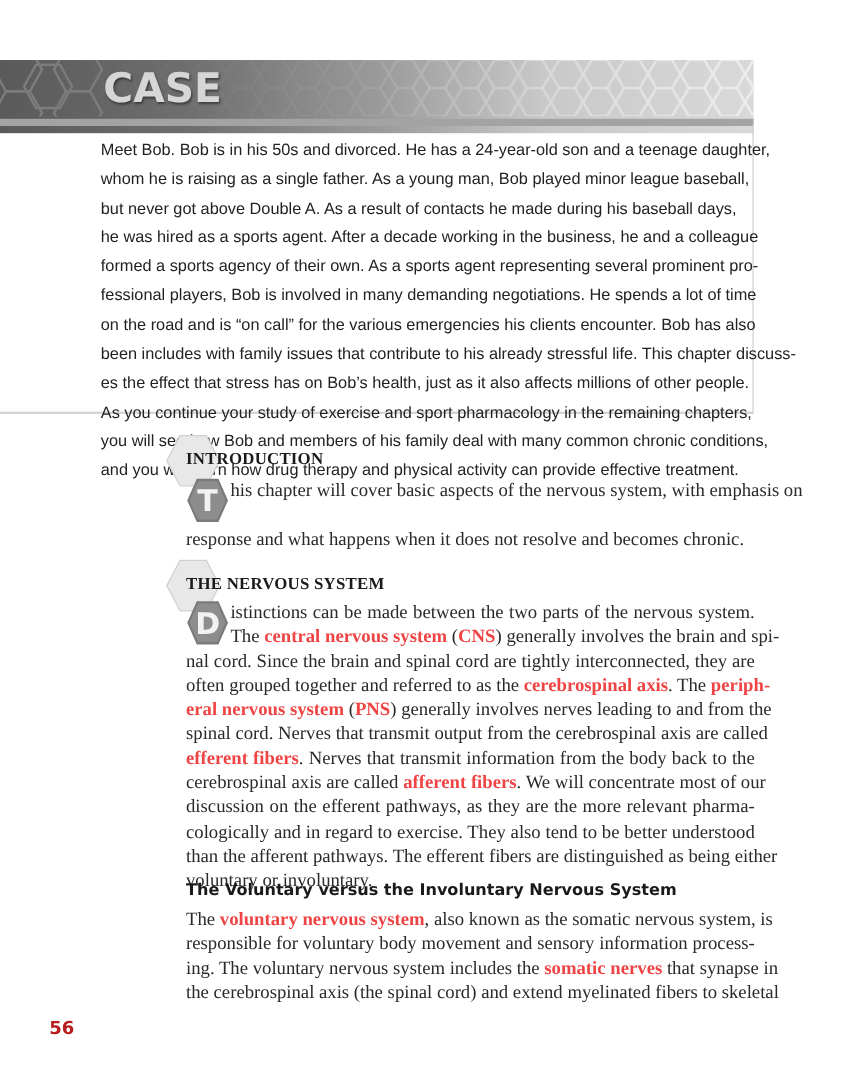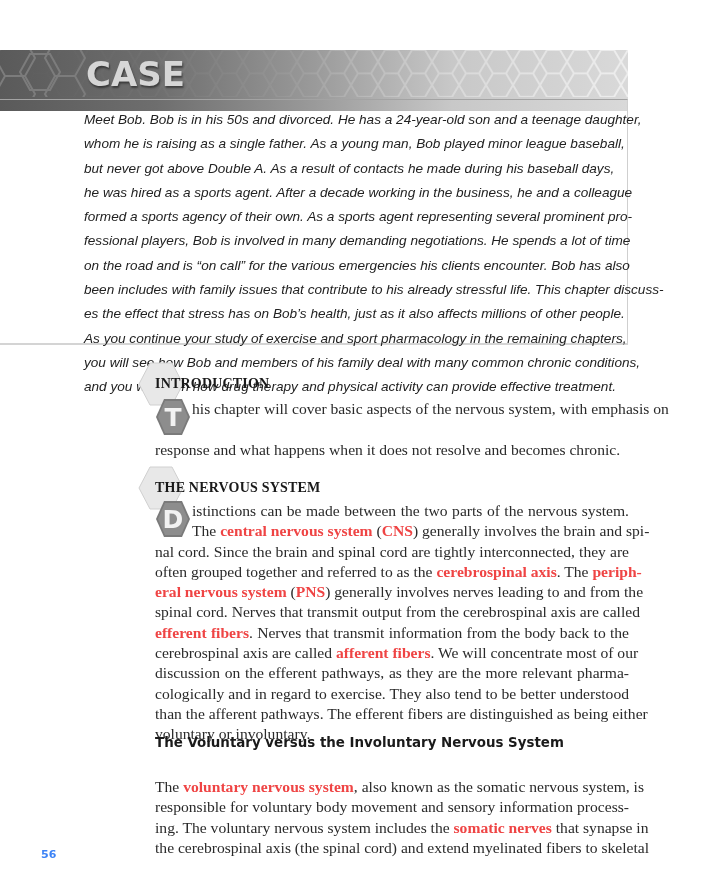--- a/index.html
+++ b/index.html
@@ -20,23 +20,22 @@
     color: #d6d6d6; letter-spacing: 0px; text-shadow: 1px 2px 2px rgba(0,0,0,0.45);
     line-height: 42px;
   }
   .banner-example {
     font-family: "Liberation Serif", serif; font-size: 33px; color: #f2f2f2;
     margin-left: 6px; line-height: 42px; text-shadow: 1px 1px 1px rgba(0,0,0,0.25);
   }
 
   .case-box {
     position: absolute; left: 0; top: 99px; width: 628px; height: 246px;
-    border-right: 1px solid #cfcfcf; border-bottom: 2px solid #d4d4d4; border-top: 1px solid #a3a3a3;
+    border-right: 1px solid #cfcfcf; border-bottom: 2px solid #d4d4d4; border-top: 6px solid #a3a3a3;
     box-sizing: border-box;
-    font-style: italic;
   }
   .case-text {
     position: absolute; left: 84px; top: 8px; width: 530px;
     font-family: "Liberation Sans", sans-serif; font-size: 13.6px; line-height: 24.3px;
     color: #222; text-align: left; white-space: nowrap;
   }
   .case-text div { height: 24.3px; }
 
   .hexdeco { position: absolute; }
 
@@ -54,21 +53,21 @@
     color: #2a2a2a; line-height: 20.3px; white-space: nowrap;
   }
   .body-text .ln { height: 20.3px; }
   .body-text .j { text-align: justify; text-align-last: justify; }
   .body-text b { font-weight: bold; color: #ef4444; }
 
   .dropcap { position: absolute; }
 
   .page-number {
     position: absolute; left: 41px; top: 848px;
-    font-family: "DejaVu Sans", sans-serif; font-weight: bold; font-size: 11px; color: #3b82f6;
+    font-family: "DejaVu Sans", sans-serif; font-weight: bold; font-size: 15px; color: #b91c1c;
   }
 </style>
 </head>
 <body>
 
 <div class="banner">
   <svg class="hex-bg" width="628" height="47" viewBox="0 0 628 47">
     <defs>
       <pattern id="hexp" width="27" height="23.4" patternUnits="userSpaceOnUse">
         <polygon points="7,0 20,0 27,11.7 20,23.4 7,23.4 0,11.7" fill="none" stroke="#ffffff" stroke-width="2" opacity="0.55"></polygon>
@@ -154,20 +153,20 @@
   <div class="ln j"><b>efferent fibers</b><span>. Nerves that transmit information from the body back to the</span></div>
   <div class="ln j"><span>cerebrospinal axis are called </span><b>afferent fibers</b><span>. We will concentrate most of our</span></div>
   <div class="ln j">discussion on the efferent pathways, as they are the more relevant pharma-</div>
   <div class="ln j">cologically and in regard to exercise. They also tend to be better understood</div>
   <div class="ln j">than the afferent pathways. The efferent fibers are distinguished as being either</div>
   <div class="ln">voluntary or involuntary.</div>
 </div>
 
 <div class="sub-head" style="left:155px; top:735px;">The Voluntary versus the Involuntary Nervous System</div>
 
-<div class="body-text" style="left:155px; top:757px; width:474px;margin-top:20px;">
+<div class="body-text" style="left:155px; top:757px; width:474px;">
   <div class="ln j"><span>The </span><b>voluntary nervous system</b><span>, also known as the somatic nervous system, is</span></div>
   <div class="ln j">responsible for voluntary body movement and sensory information process-</div>
   <div class="ln j"><span>ing. The voluntary nervous system includes the </span><b>somatic nerves</b><span> that synapse in</span></div>
   <div class="ln j">the cerebrospinal axis (the spinal cord) and extend myelinated fibers to skeletal</div>
 </div>
 
 <div class="page-number">56</div>
 
 </body></html>

